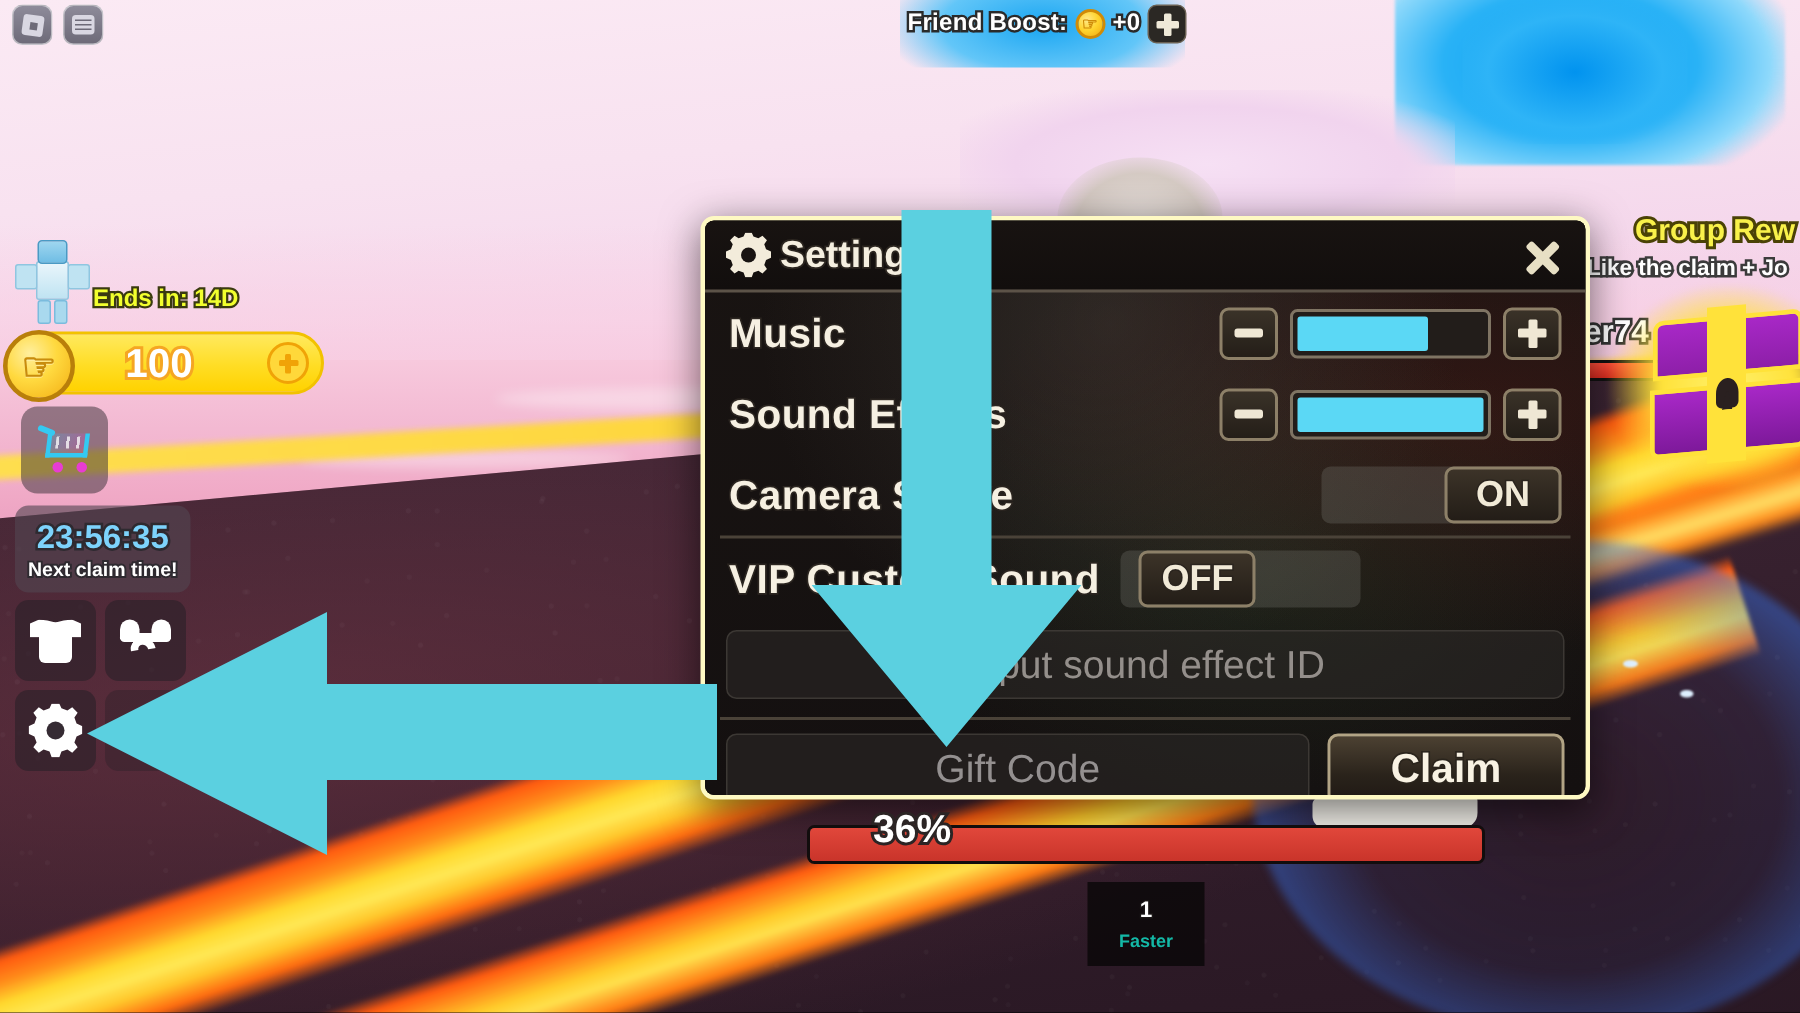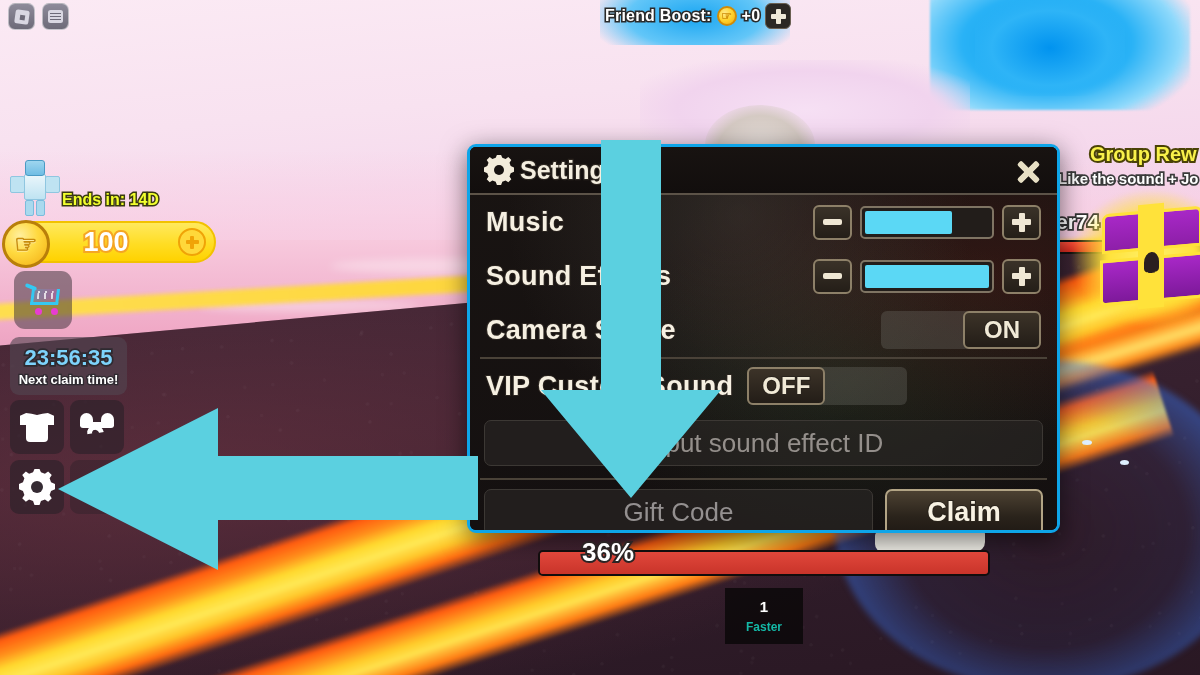--- a/index.html
+++ b/index.html
@@ -351,21 +351,21 @@
     border-radius:50% 50% 4px 4px; transform:skewY(-5deg);
   }
   .chest-lock::after {
     content:""; position:absolute; left:4px; top:9px; width:7px; height:12px;
     background:#2a2020; clip-path:polygon(40% 0,60% 0,100% 100%,0 100%);
   }
 
   
   .panel {
     position:absolute; left:467px; top:144px; width:593px; height:389px;
-    background:#14100f; border:3px solid #0ea5e9; border-radius:9px;
+    background:#14100f; border:3px solid #fef9c3; border-radius:9px;
     box-shadow:0 6px 26px rgba(0,0,0,.55); overflow:hidden;
   }
   .panel-bg {
     position:absolute; inset:0;
     background:
       radial-gradient(ellipse at 46% 18%, rgba(95,88,80,.30) 0%, rgba(0,0,0,0) 52%),
       radial-gradient(ellipse at 64% 62%, rgba(70,120,70,.16) 0%, rgba(0,0,0,0) 48%),
       radial-gradient(ellipse at 88% 34%, rgba(150,40,30,.20) 0%, rgba(0,0,0,0) 45%),
       linear-gradient(180deg,#191412 0%,#141010 100%);
   }
@@ -426,21 +426,21 @@
     position:absolute; inset:0; border-radius:6px;
     background:rgba(120,118,114,.30);
   }
   .toggle-knob {
     position:absolute; top:0; width:78px; height:38px; border-radius:6px;
     background:linear-gradient(180deg,#3c3328,#231d17);
     border:2px solid #8d8068;
     display:flex; align-items:center; justify-content:center;
   }
   .toggle-knob.on  { right:0; }
-  .toggle-knob.off { left:0; }
+  .toggle-knob.off { left:12px; }
   .toggle-knob span {
     font-size:24px; font-weight:bold; color:#f1ead7;
     -webkit-text-stroke:2px #2a241e; paint-order:stroke fill;
   }
 
   .divider { height:2px; background:#4a4238; margin:0 10px; }
 
   .text-field {
     margin:7px 14px 0 14px; height:46px; border-radius:7px;
     background:rgba(46,42,40,.55); border:1.5px solid #3c3834;
@@ -605,21 +605,21 @@
     <div class="hud-btn b3">
       <div class="ico-gear">
         <div class="teeth"></div>
           <div class="hole"></div>
       </div>
     </div>
     <div class="hud-btn b4"></div>
   </div>
 
   <div class="group-rew">Group Rew</div>
-  <div class="group-sub">Like the sound + Jo</div>
+  <div class="group-sub">Like the claim + Jo</div>
   <div class="player-name">er74</div>
   <div class="hp-bar">
     <div class="hp-fill" style="width: 100%;"></div>
   </div>
   <div class="chest">
     <div class="chest-glow"></div>
     <div class="chest-lid"></div>
     <div class="chest-base"></div>
     <div class="chest-band"></div>
     <div class="chest-lock"></div>

